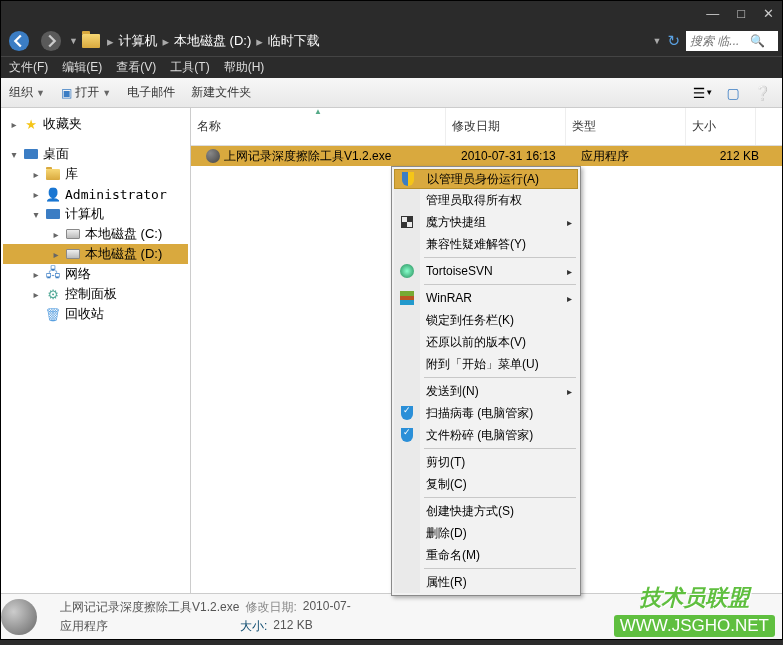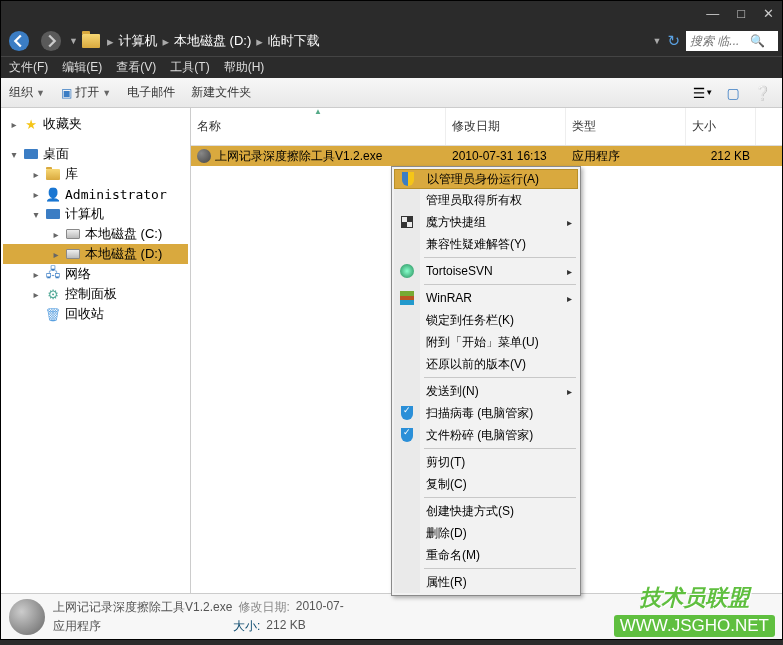--- a/index.html
+++ b/index.html
@@ -57,28 +57,28 @@
 .content { flex: 1; display: flex; flex-direction: column; background: #fff; position: relative; }
 .colheaders { height: 38px; display: flex; align-items: center; border-bottom: 1px solid #ddd; font-size: 12px; color: #333; }
 .colheaders > div { padding-left: 6px; border-right: 1px solid #eee; height: 100%; display: flex; align-items: center; position: relative; }
 .col-name { width: 255px; }
 .col-date { width: 120px; font-family: Liberation Mono, monospace; }
 .col-type { width: 120px; }
 .col-size { width: 70px; text-align: right; padding-right: 6px; }
 .sort-arrow { position: absolute; left: 50%; top: -1px; transform: translateX(-50%); font-size: 8px; color: #5a8; }
 .filerow { height: 20px; display: flex; align-items: center; background: #d9a93e; font-size: 12px; }
 .filerow > div { padding-left: 6px; }
-.filerow .fname { width: 255px; display: flex; align-items: center; gap: 4px; }
+.filerow .fname { width: 255px; display: flex; align-items: center; gap: 4px; margin-left: 9px; }
 .filerow .fdate { width: 120px; }
 .filerow .ftype { width: 120px; }
 .filerow .fsize { width: 70px; text-align: right; padding-right: 6px; }
 .exe-icon { width: 14px; height: 14px; border-radius: 50%; background: radial-gradient(circle at 30% 30%, #888, #444); display: inline-block; }
 
 
-.statusbar { height: 46px; border-top: 1px solid #ccc; background: #f7f7f7; display: flex; align-items: center; padding: 4px 8px; gap: 8px; font-size: 12px; color: #555; }
+.statusbar { height: 46px; border-top: 1px solid #ccc; background: #f7f7f7; display: flex; align-items: center; padding: 4px 0; gap: 23px; font-size: 12px; color: #555; }
 .statusbar .big-icon { width: 36px; height: 36px; border-radius: 50%; background: radial-gradient(circle at 35% 35%, #ccc, #666); display: inline-block; flex-shrink: 0; }
 .status-text { display: flex; flex-direction: column; gap: 2px; }
 .status-text .line { display: flex; gap: 6px; }
 
 
 .ctxmenu { position: absolute; left: 391px; top: 166px; width: 190px; background: #f2f2f2; border: 1px solid #8a8a8a; box-shadow: 2px 2px 4px rgba(0,0,0,.3); font-size: 12px; z-index: 10; padding: 2px; }
 .ctxmenu .gutter { position: absolute; left: 2px; top: 2px; bottom: 2px; width: 26px; background: #eaeaea; }
 .ctxitem { position: relative; height: 22px; display: flex; align-items: center; padding-left: 32px; padding-right: 18px; cursor: pointer; white-space: nowrap; }
 .ctxitem.sel { background: #d9a93e; border: 1px solid #b8902a; height: 20px; }
 .ctxitem .sub { position: absolute; right: 6px; font-size: 10px; color: #333; }
@@ -307,24 +307,24 @@
       <span class="cicon">
         <span class="rar"></span>
       </span>
       <span>WinRAR</span>
       <span class="sub">▸</span>
     </div>
   <div class="ctxitem">
       <span>锁定到任务栏(K)</span>
     </div>
   <div class="ctxitem">
+      <span>还原以前的版本(V)</span>
+    </div>
+  <div class="ctxitem">
       <span>附到「开始」菜单(U)</span>
-    </div>
-  <div class="ctxitem">
-      <span>还原以前的版本(V)</span>
     </div>
   <div class="ctxsep"></div>
   <div class="ctxitem">
       <span>发送到(N)</span>
       <span class="sub">▸</span>
     </div>
   <div class="ctxitem">
       <span class="cicon">
         <span class="blueshield"></span>
       </span>

